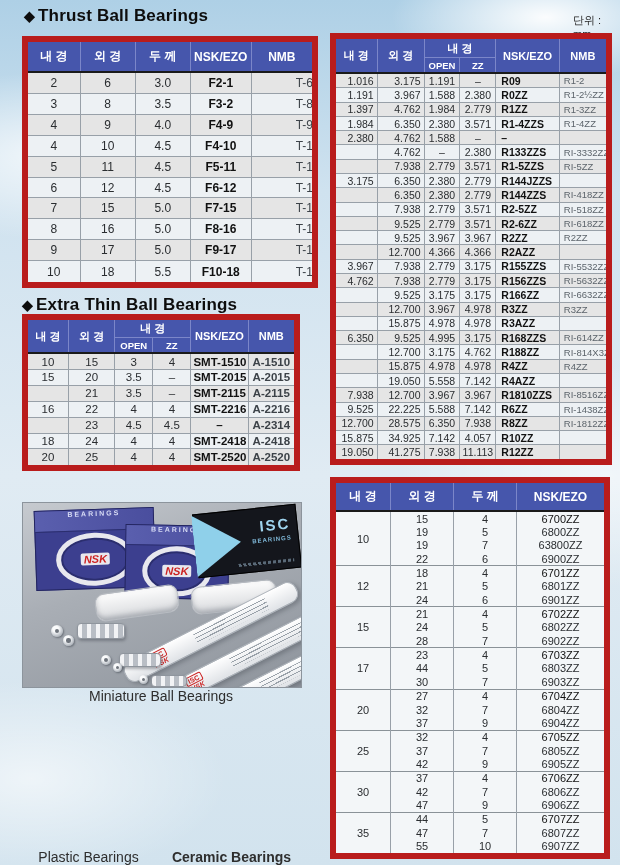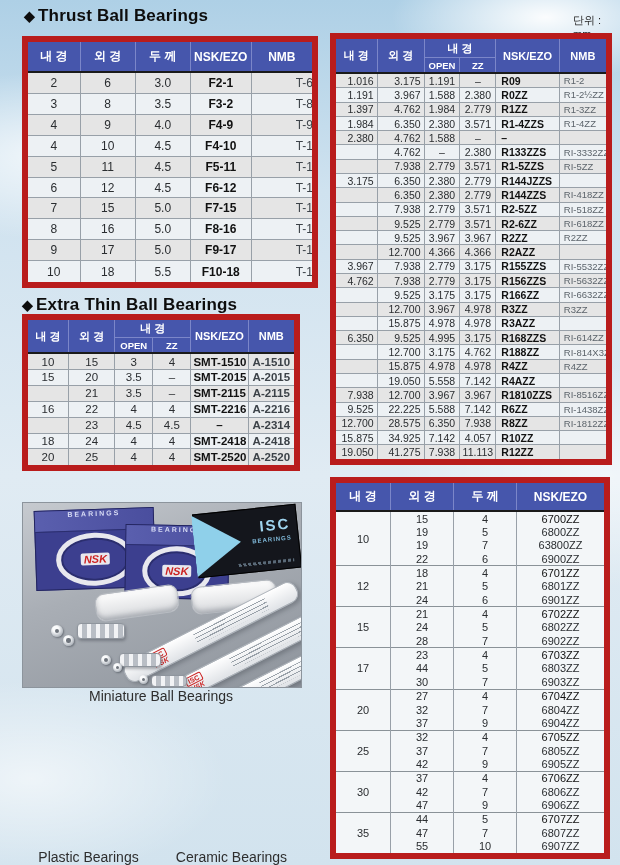--- a/index.html
+++ b/index.html
@@ -326,21 +326,21 @@
   <div class="mini-ring" style="left:28px;top:122px;width:12px;height:12px;"></div>
   <div class="mini-ring" style="left:40px;top:132px;width:11px;height:11px;"></div>
   <div class="mini-ring" style="left:78px;top:152px;width:10px;height:10px;"></div>
   <div class="mini-ring" style="left:90px;top:160px;width:9px;height:9px;"></div>
   <div class="mini-ring" style="left:116px;top:172px;width:9px;height:9px;"></div>
 </figure>
 <div class="abs caption" style="left:22px;top:688px;width:278px;">Miniature Ball Bearings</div>
 
 <div class="abs caption" style="left:20px;top:849px;width:137px;">Plastic Bearings</div>
 
-<div class="abs caption" style="left:163px;top:849px;width:137px;">Ceramic Bearings</div>
+<div class="abs caption" style="left:163px;top:849px;width:137px;font-weight:bold;">Ceramic Bearings</div>
 
 <div class="abs unit-note" style="left:573px;top:13px;">단위 : mm</div>
 
 <table id="inch-table" class="abs" style="left:330px;top:33px;width:282px;height:432px;">
   <colgroup>
       <col style="width:16%">
       <col style="width:17%">
       <col style="width:13%">
       <col style="width:13%">
       <col style="width:23%">

